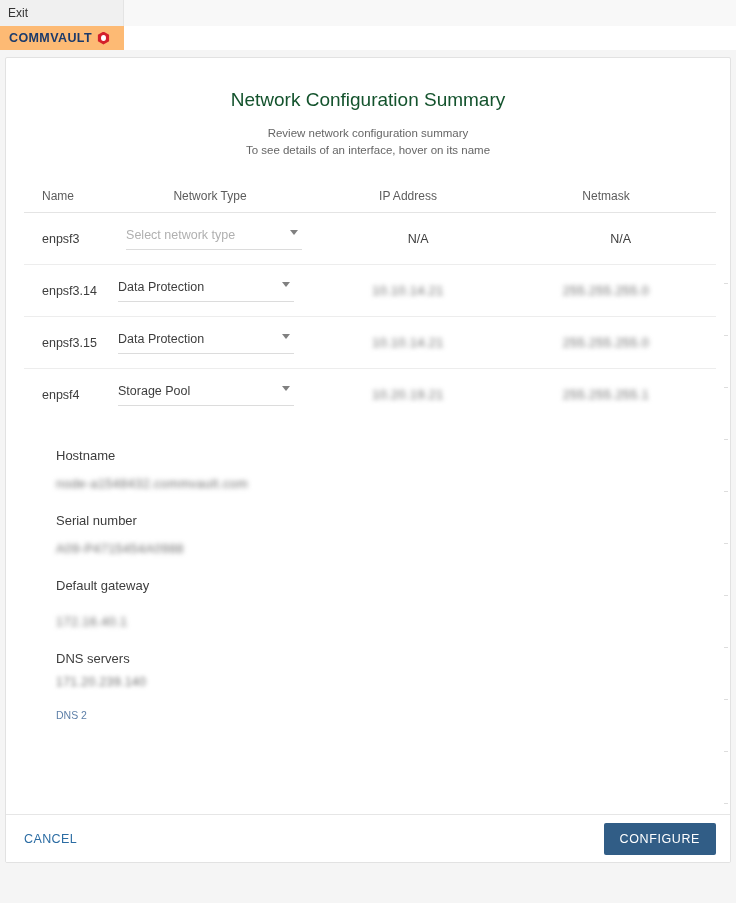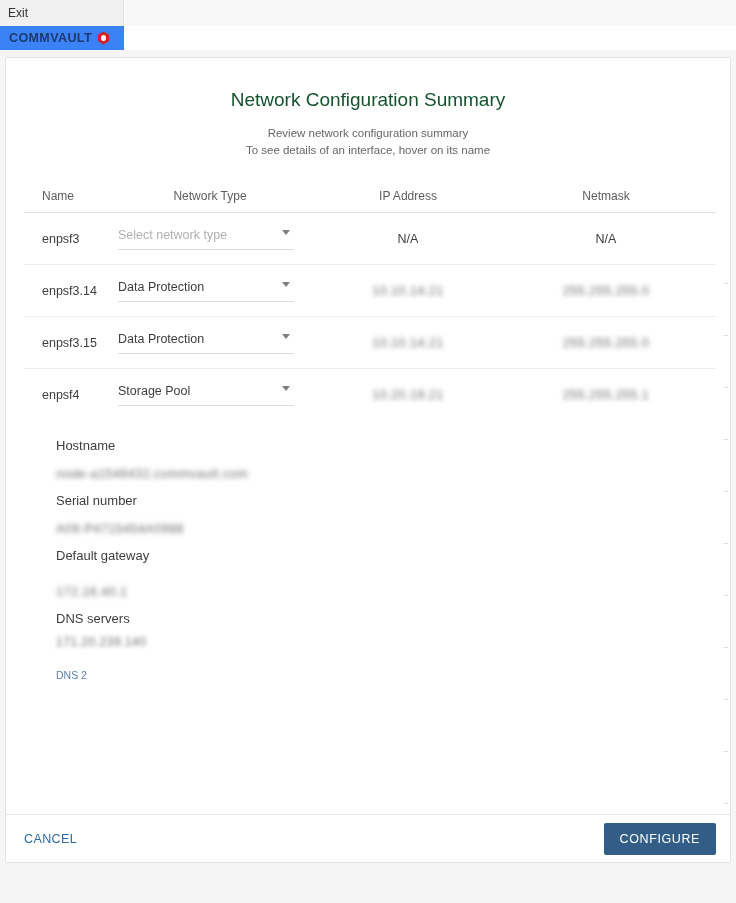--- a/index.html
+++ b/index.html
@@ -42,21 +42,21 @@
     top: 0;
     height: 26px;
     background: #f8f8f8;
   }
   .brandbar {
     position: absolute;
     left: 0;
     top: 26px;
     width: 124px;
     height: 24px;
-    background: #3b82f6;
+    background: #fdba74;
     display: flex;
     align-items: center;
     padding-left: 9px;
   }
   .brand-text {
     font-size: 12.5px;
     font-weight: bold;
     letter-spacing: 0.4px;
     color: #1b3a6b;
   }
@@ -141,21 +141,21 @@
   .col-mask   { width: 196px; text-align: center; }
 
   .trow {
     display: flex;
     align-items: center;
     height: 52px;
     border-top: 1px solid #ededed;
     font-size: 12.5px;
     color: #3d3d3d;
   }
-  .trow:first-of-type { border-top: 1px solid #e4e4e4; }
+  .trow:first-of-type { border-top: 1px solid #e4e4e4; gap: 10px; }
 
   .cell-name {
     width: 88px;
     padding-left: 18px;
   }
   .cell-type {
     width: 196px;
     padding-left: 6px;
     position: relative;
   }
@@ -197,21 +197,21 @@
   }
   .blur-sm { filter: blur(2.2px); }
 
   
   .details {
     padding: 6px 0 0 50px;
   }
   .det-label {
     font-size: 13px;
     color: #3d3d3d;
-    margin-top: 12px;
+    margin-top: 22px;
   }
   .det-value {
     font-size: 12.5px;
     margin-top: 14px;
     min-height: 14px;
   }
   .det-sub {
     font-size: 10.5px;
     color: #5d7fa8;
     margin-top: 20px;

